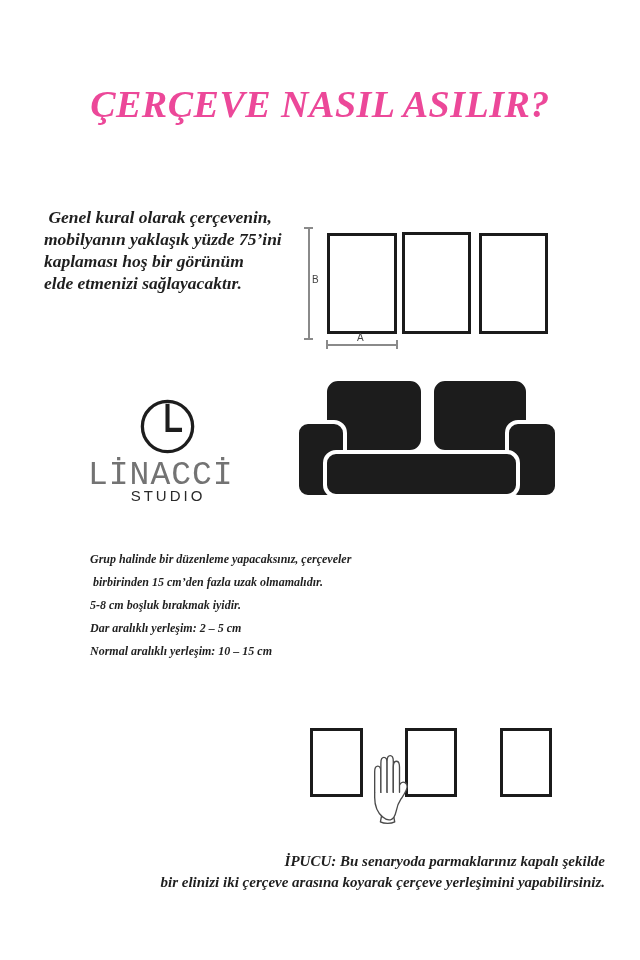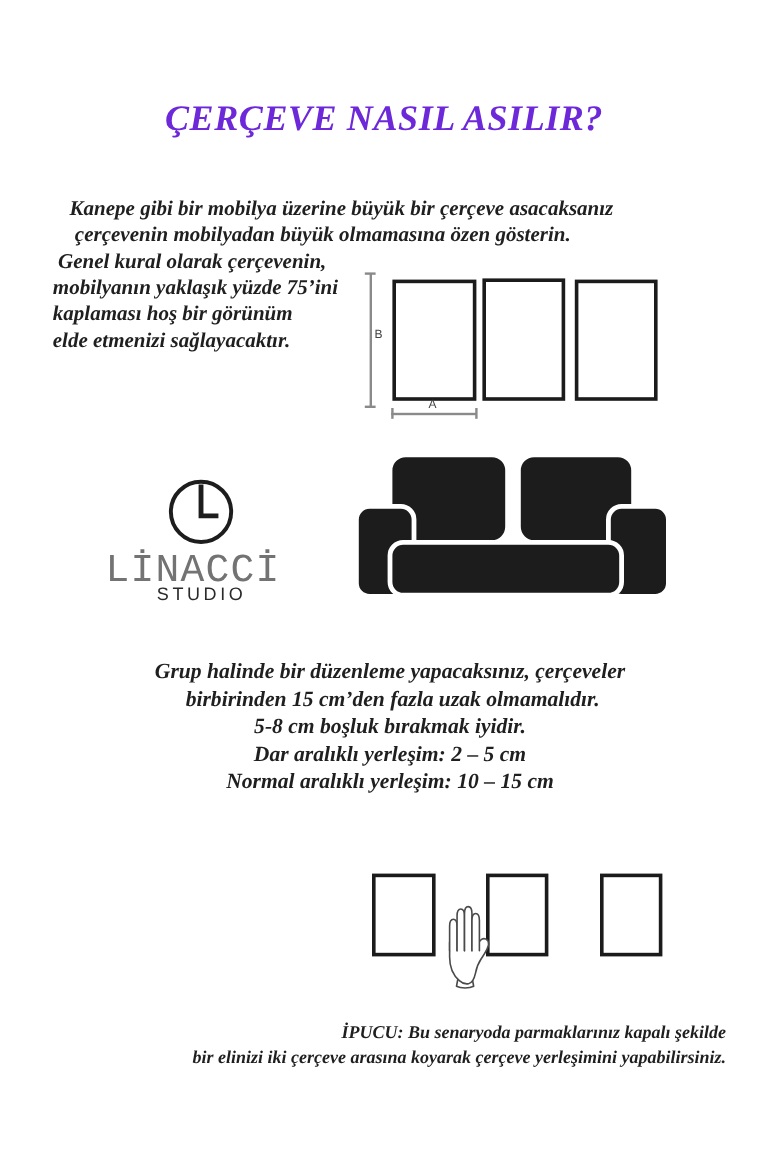--- a/index.html
+++ b/index.html
@@ -10,31 +10,31 @@
     background:#ffffff;
     overflow:hidden;
     font-family:"Liberation Serif", serif;
     color:#1d1d1d;
   }
   .abs{position:absolute;}
   .title{
     left:0;top:82px;width:640px;
     text-align:center;
     font-style:italic;font-weight:700;
-    font-size:30px;letter-spacing:.5px;
-    color:#6d28d9;
+    font-size:38px;letter-spacing:.5px;
+    color:#ec4899;
   }
   .bodytext{
     font-style:italic;font-weight:700;
     white-space:pre-wrap;
     color:#1f1f1f;
   }
   .intro-lead{left:58px;top:162px;width:480px;font-size:17.5px;line-height:22px;}
   .intro-wrapped{left:44px;top:206px;width:280px;font-size:17.5px;line-height:22px;}
-  .spacing-rules{left:90px;top:548px;width:470px;font-size:18px;line-height:23px;text-align:center;}
+  .spacing-rules{left:90px;top:548px;width:470px;font-size:12px;line-height:23px;}
   .tip{left:105px;top:851px;width:500px;font-size:15px;line-height:21px;text-align:right;}
 
   
   .frame{border:3px solid #1b1b1b;background:#ffffff;box-sizing:border-box;}
   .f-top1{left:327px;top:233px;width:70px;height:101px;}
   .f-top2{left:402px;top:232px;width:69px;height:102px;}
   .f-top3{left:479px;top:233px;width:69px;height:101px;}
   .f-bot1{left:310px;top:728px;width:53px;height:69px;}
   .f-bot2{left:405px;top:728px;width:52px;height:69px;}
   .f-bot3{left:500px;top:728px;width:52px;height:69px;}
@@ -74,22 +74,20 @@
   .sofa{left:294px;top:370px;width:272px;height:132px;}
   .hand{left:368px;top:751px;width:42px;height:74px;z-index:5;}
 </style>
 </head>
 <body>
 
 <div class="page">
 
   <div class="abs title">ÇERÇEVE NASIL ASILIR?</div>
 
-  <div class="abs bodytext intro-lead">Kanepe gibi bir mobilya üzerine büyük bir çerçeve asacaksanız
- çerçevenin mobilyadan büyük olmamasına özen gösterin.</div>
   <div class="abs bodytext intro-wrapped"> Genel kural olarak çerçevenin,
 mobilyanın yaklaşık yüzde 75’ini
 kaplaması hoş bir görünüm
 elde etmenizi sağlayacaktır.</div>
 
   <div class="abs dim dim-b-line"></div>
   <div class="abs dim dim-b-tick-top"></div>
   <div class="abs dim dim-b-tick-bot"></div>
   <div class="abs dim-label dim-label-b">B</div>
 

